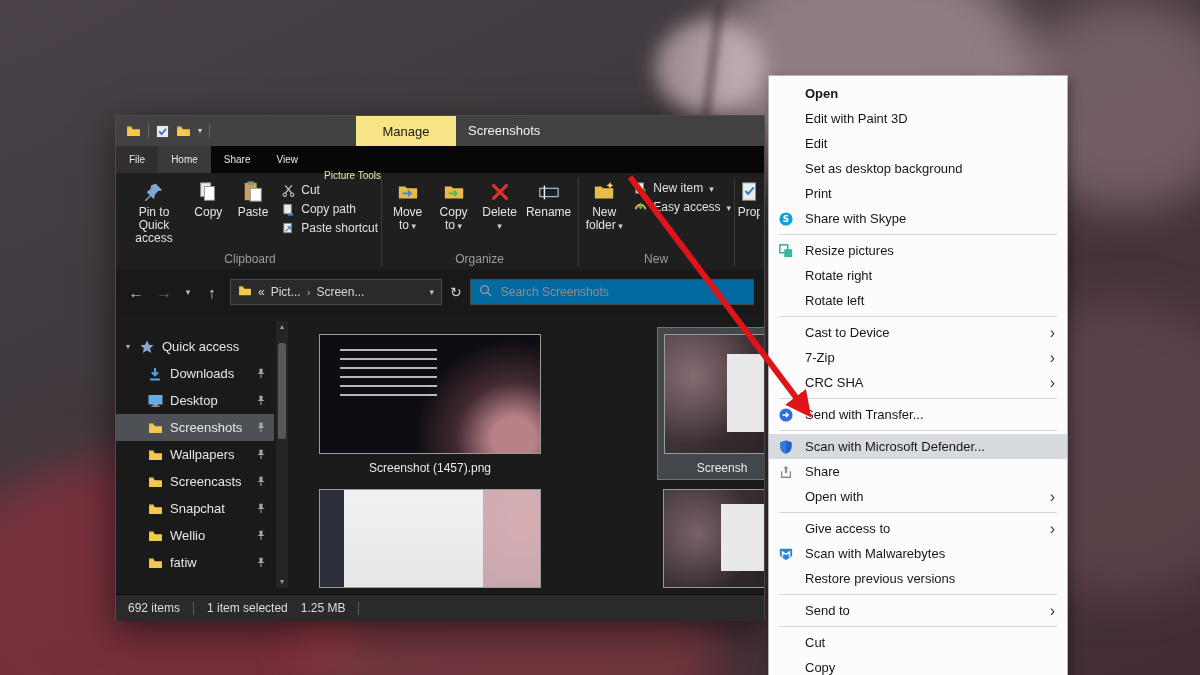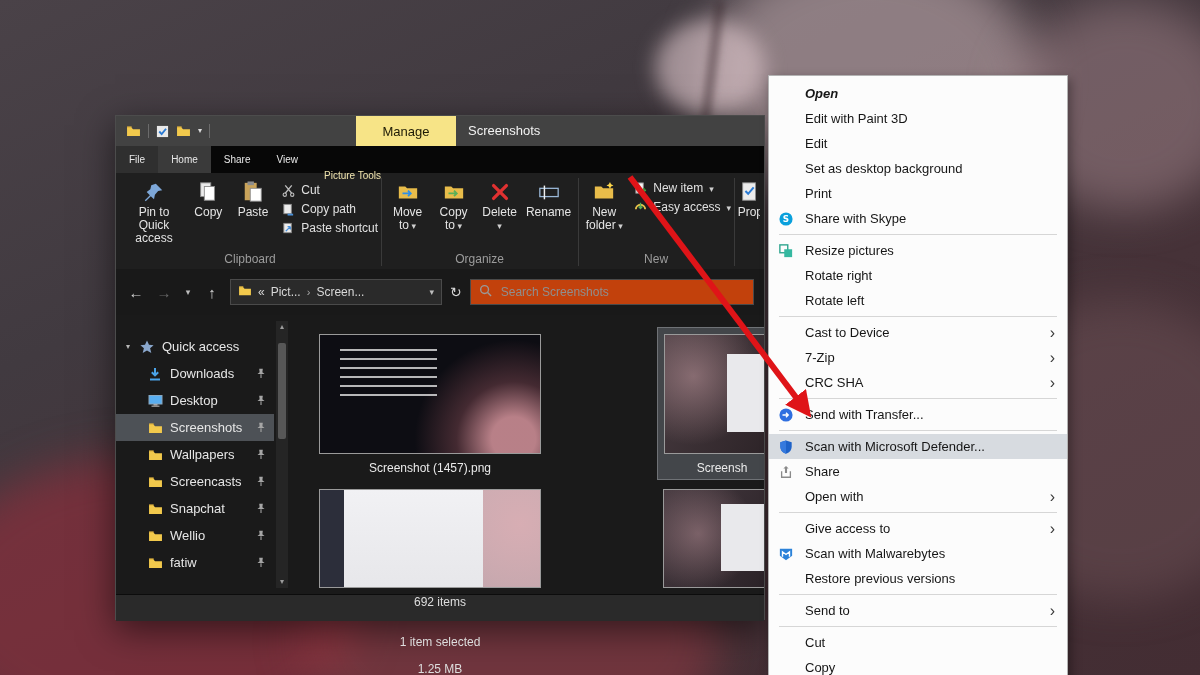--- a/index.html
+++ b/index.html
@@ -56,21 +56,21 @@
 
   .addrrow{height:46px;background:#191919;display:flex;align-items:center;padding:0 10px;gap:8px;}
   .navico{width:20px;text-align:center;color:#d6d6d6;font-size:15px;line-height:1;cursor:default;}
   .navico.disabled{color:#6a6a6a;}
   .navico.small{font-size:9px;width:12px;color:#bdbdbd;}
   .addrbox{width:212px;height:26px;background:#2a2a2a;border:1px solid #4a4a4a;display:flex;
     align-items:center;padding:0 7px;gap:6px;color:#d8d8d8;font-size:12px;}
   .addrbox .dd{margin-left:auto;font-size:9px;color:#bdbdbd;}
   .crumbsep{color:#a8a8a8;font-size:11px;}
   .refresh{color:#d6d6d6;font-size:14px;}
-  .searchbox{flex:1;height:26px;background:#c2410c;border:1px solid #4a4a4a;display:flex;
+  .searchbox{flex:1;height:26px;background:#0369a1;border:1px solid #4a4a4a;display:flex;
     align-items:center;padding:0 8px;gap:7px;}
   .searchbox input{flex:1;background:transparent;border:none;outline:none;color:#cfcfcf;
     font-size:12px;font-family:inherit;}
   .searchbox input::placeholder{color:#8f8f8f;}
 
   .contentarea{height:279px;background:#1a1a1a;display:flex;position:relative;}
   .sidebar{width:175px;position:relative;padding-top:18px;flex:none;}
   .sb-item{height:27px;display:flex;align-items:center;font-size:13px;color:#e6e6e6;
     width:158px;padding-left:10px;cursor:default;}
   .sb-item.child{padding-left:32px;}
@@ -101,30 +101,30 @@
   .t3::before{content:"";position:absolute;left:0;top:0;width:11%;height:100%;background:#2c2e3a;}
   .t3::after{content:"";position:absolute;right:0;top:0;width:26%;height:100%;
       background:radial-gradient(circle at 65% 35%,rgba(214,170,176,.95),rgba(170,115,124,.55));}
   .t4{width:116px;height:99px;background:
       radial-gradient(circle at 30% 45%,rgba(185,145,152,.5),transparent 60%),
       linear-gradient(120deg,#463a40,#282025);}
   .t4::after{content:"";position:absolute;right:8%;top:14%;width:42%;height:70%;background:#e9e9ec;}
   .sel-wrap{background:#43464a;border:1px solid #6f7276;padding:6px 6px 4px 6px;width:130px;}
 
   .statusbar{height:27px;background:#2a2a2a;border-top:1px solid #0c0c0c;display:flex;
-    align-items:center;gap:13px;padding:0 12px;font-size:12px;color:#dedede;flex-direction:column;}
+    align-items:center;gap:13px;padding:0 12px;font-size:12px;color:#dedede;}
   .svline{width:1px;height:13px;background:#5c5c5c;}
 
   
   .cmenu{position:absolute;left:768px;top:75px;width:300px;background:#fcfcfc;
     border:1px solid #b3b3b3;box-shadow:3px 4px 10px rgba(0,0,0,.35);padding:5px 0;
     font-size:13px;color:#161616;}
   .cm-item{height:25px;display:flex;align-items:center;padding:0 10px 0 10px;cursor:default;}
   .cm-item.hl{background:#d7dbe0;}
-  .cm-item.bold .cm-label{font-weight:bold;font-style:italic;}
+  .cm-item.bold .cm-label{font-weight:bold;}
   .cm-ico{width:26px;display:inline-flex;align-items:center;flex:none;}
   .cm-label{flex:1;white-space:nowrap;overflow:hidden;}
   .cm-arrow{color:#3c3c3c;font-size:16px;line-height:1;padding-right:2px;}
   .cm-sep{height:1px;background:#d6d6d6;margin:3px 10px;}
 
   .anno{position:absolute;inset:0;pointer-events:none;z-index:50;}
 </style>
 </head>
 <body>
 

